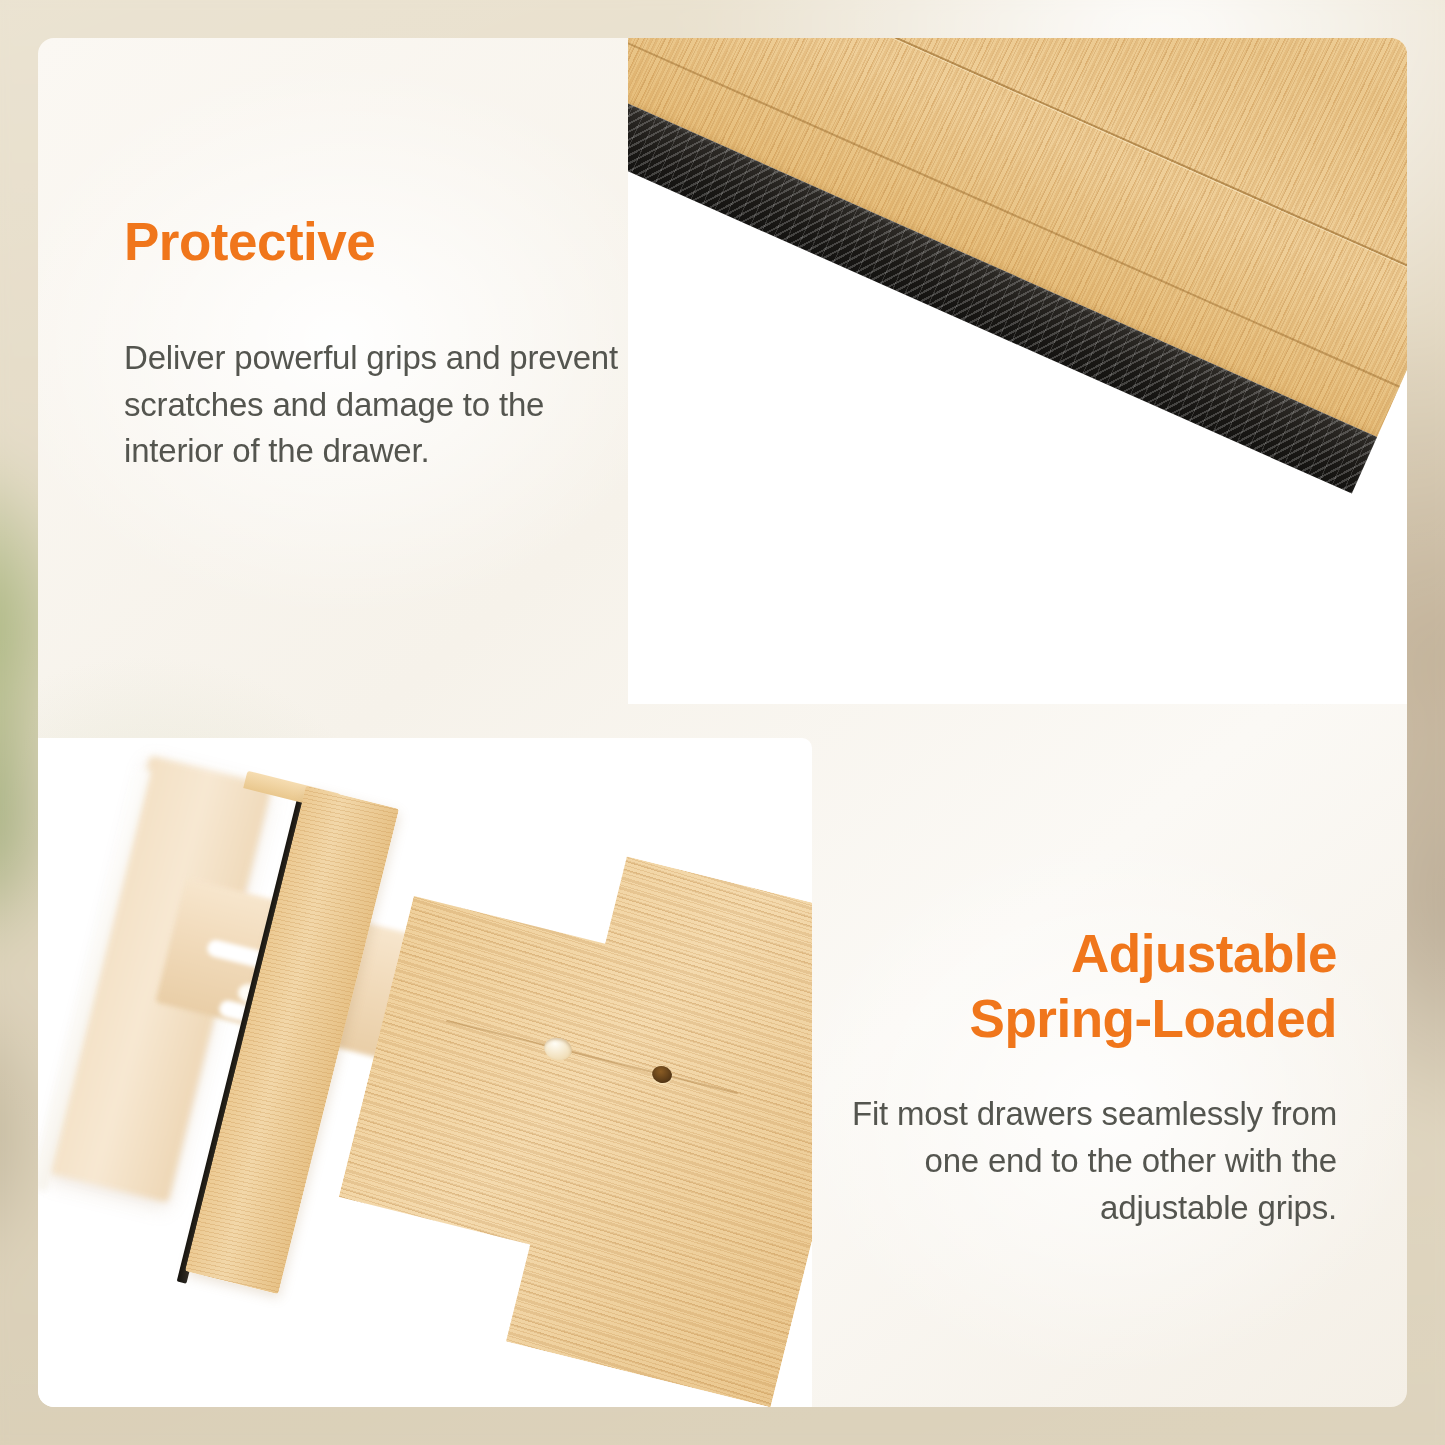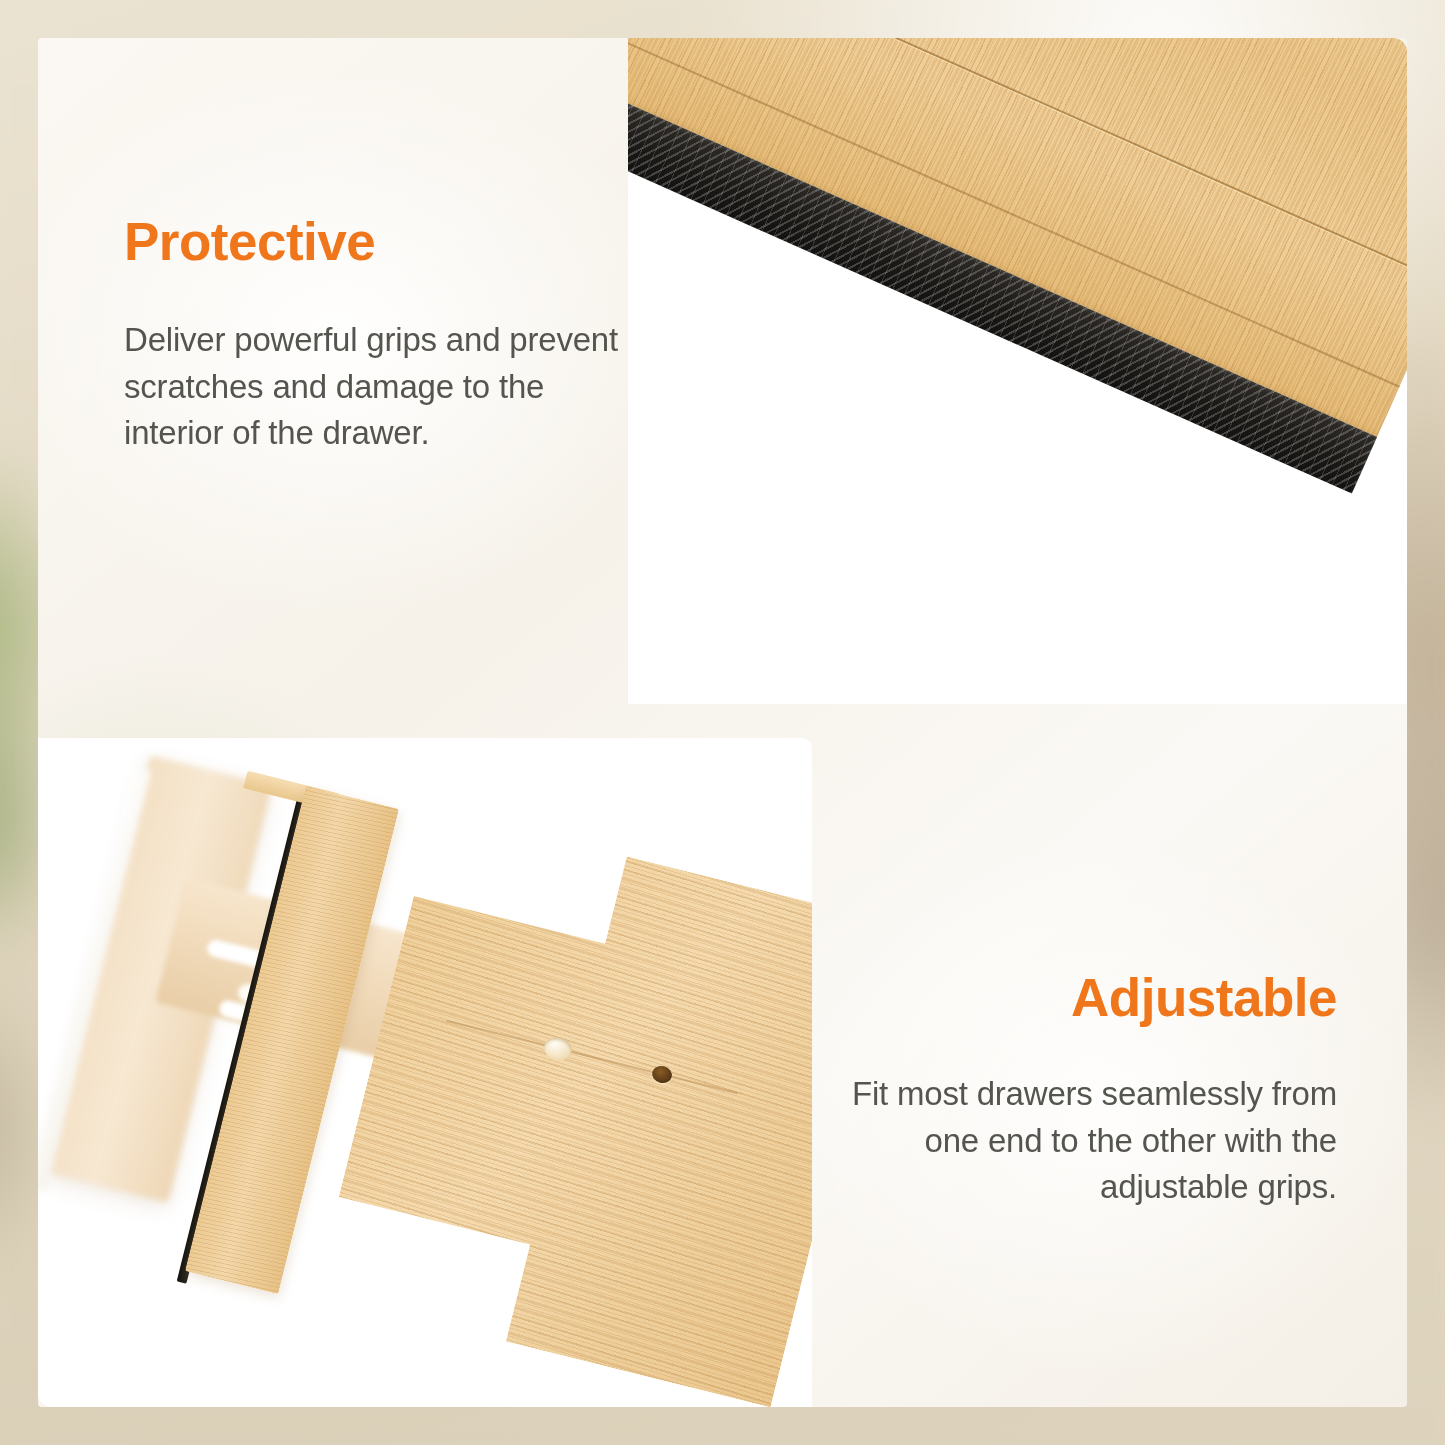--- a/index.html
+++ b/index.html
@@ -41,21 +41,21 @@
     background: linear-gradient(160deg, rgba(255,255,255,0.22) 0%, rgba(255,255,255,0.05) 45%, rgba(255,255,255,0.18) 100%);
   }
 
   
   .collage {
     position: absolute;
     left: 38px;
     top: 38px;
     width: 1369px;
     height: 1369px;
-    border-radius: 4px;
+    border-radius: 16px;
     overflow: hidden;
     background: linear-gradient(140deg, #fbf8f3 0%, #f6f2ea 38%, #fbf9f5 68%, #f4efe6 100%);
   }
   
   .collage-wash {
     position: absolute;
     inset: 0;
     background:
       radial-gradient(ellipse 520px 420px at 22% 22%, rgba(255,255,255,0.95) 0%, rgba(255,255,255,0) 66%),
       radial-gradient(ellipse 460px 400px at 78% 78%, rgba(255,255,255,0.85) 0%, rgba(255,255,255,0) 68%),
@@ -291,40 +291,40 @@
   .txt-left {
     position: absolute;
     left: 86px;
     top: 172px;
     width: 500px;
     text-align: left;
   }
   .txt-right {
     position: absolute;
     right: 70px;
-    top: 928px;
+    top: 884px;
     width: 520px;
     text-align: right;
   }
   .headline {
     color: #f0761b;
     font-weight: bold;
     font-size: 53px;
     line-height: 1.22;
     letter-spacing: -0.5px;
     margin: 0;
   }
   .body-copy {
     color: #54554f;
     font-size: 33px;
     line-height: 1.42;
     letter-spacing: -0.2px;
     margin: 0;
   }
-  .txt-left .body-copy { margin-top: 42px; }
+  .txt-left .body-copy { margin-top: 60px; }
   .txt-right .body-copy { margin-top: 40px; }
 </style>
 </head>
 <body>
 
 <div id="stage">
 
   <div class="bg-room"></div>
   <div class="bg-tint"></div>
 
@@ -359,18 +359,18 @@
         <div class="slat"></div>
       </div>
     </div>
 
     <div class="txt-left">
       <h2 class="headline"><span>Protective</span><br></h2>
       <p class="body-copy">Deliver powerful grips and prevent scratches and damage to the interior of the drawer.</p>
     </div>
 
     <div class="txt-right">
-      <h2 class="headline"><span>Adjustable</span><br></h2>
+      <h2 class="headline"><span>Adjustable</span><br><span>Spring-Loaded</span></h2>
       <p class="body-copy">Fit most drawers seamlessly from one end to the other with the adjustable grips.</p>
     </div>
 
   </div>
 </div>
 
 </body></html>

